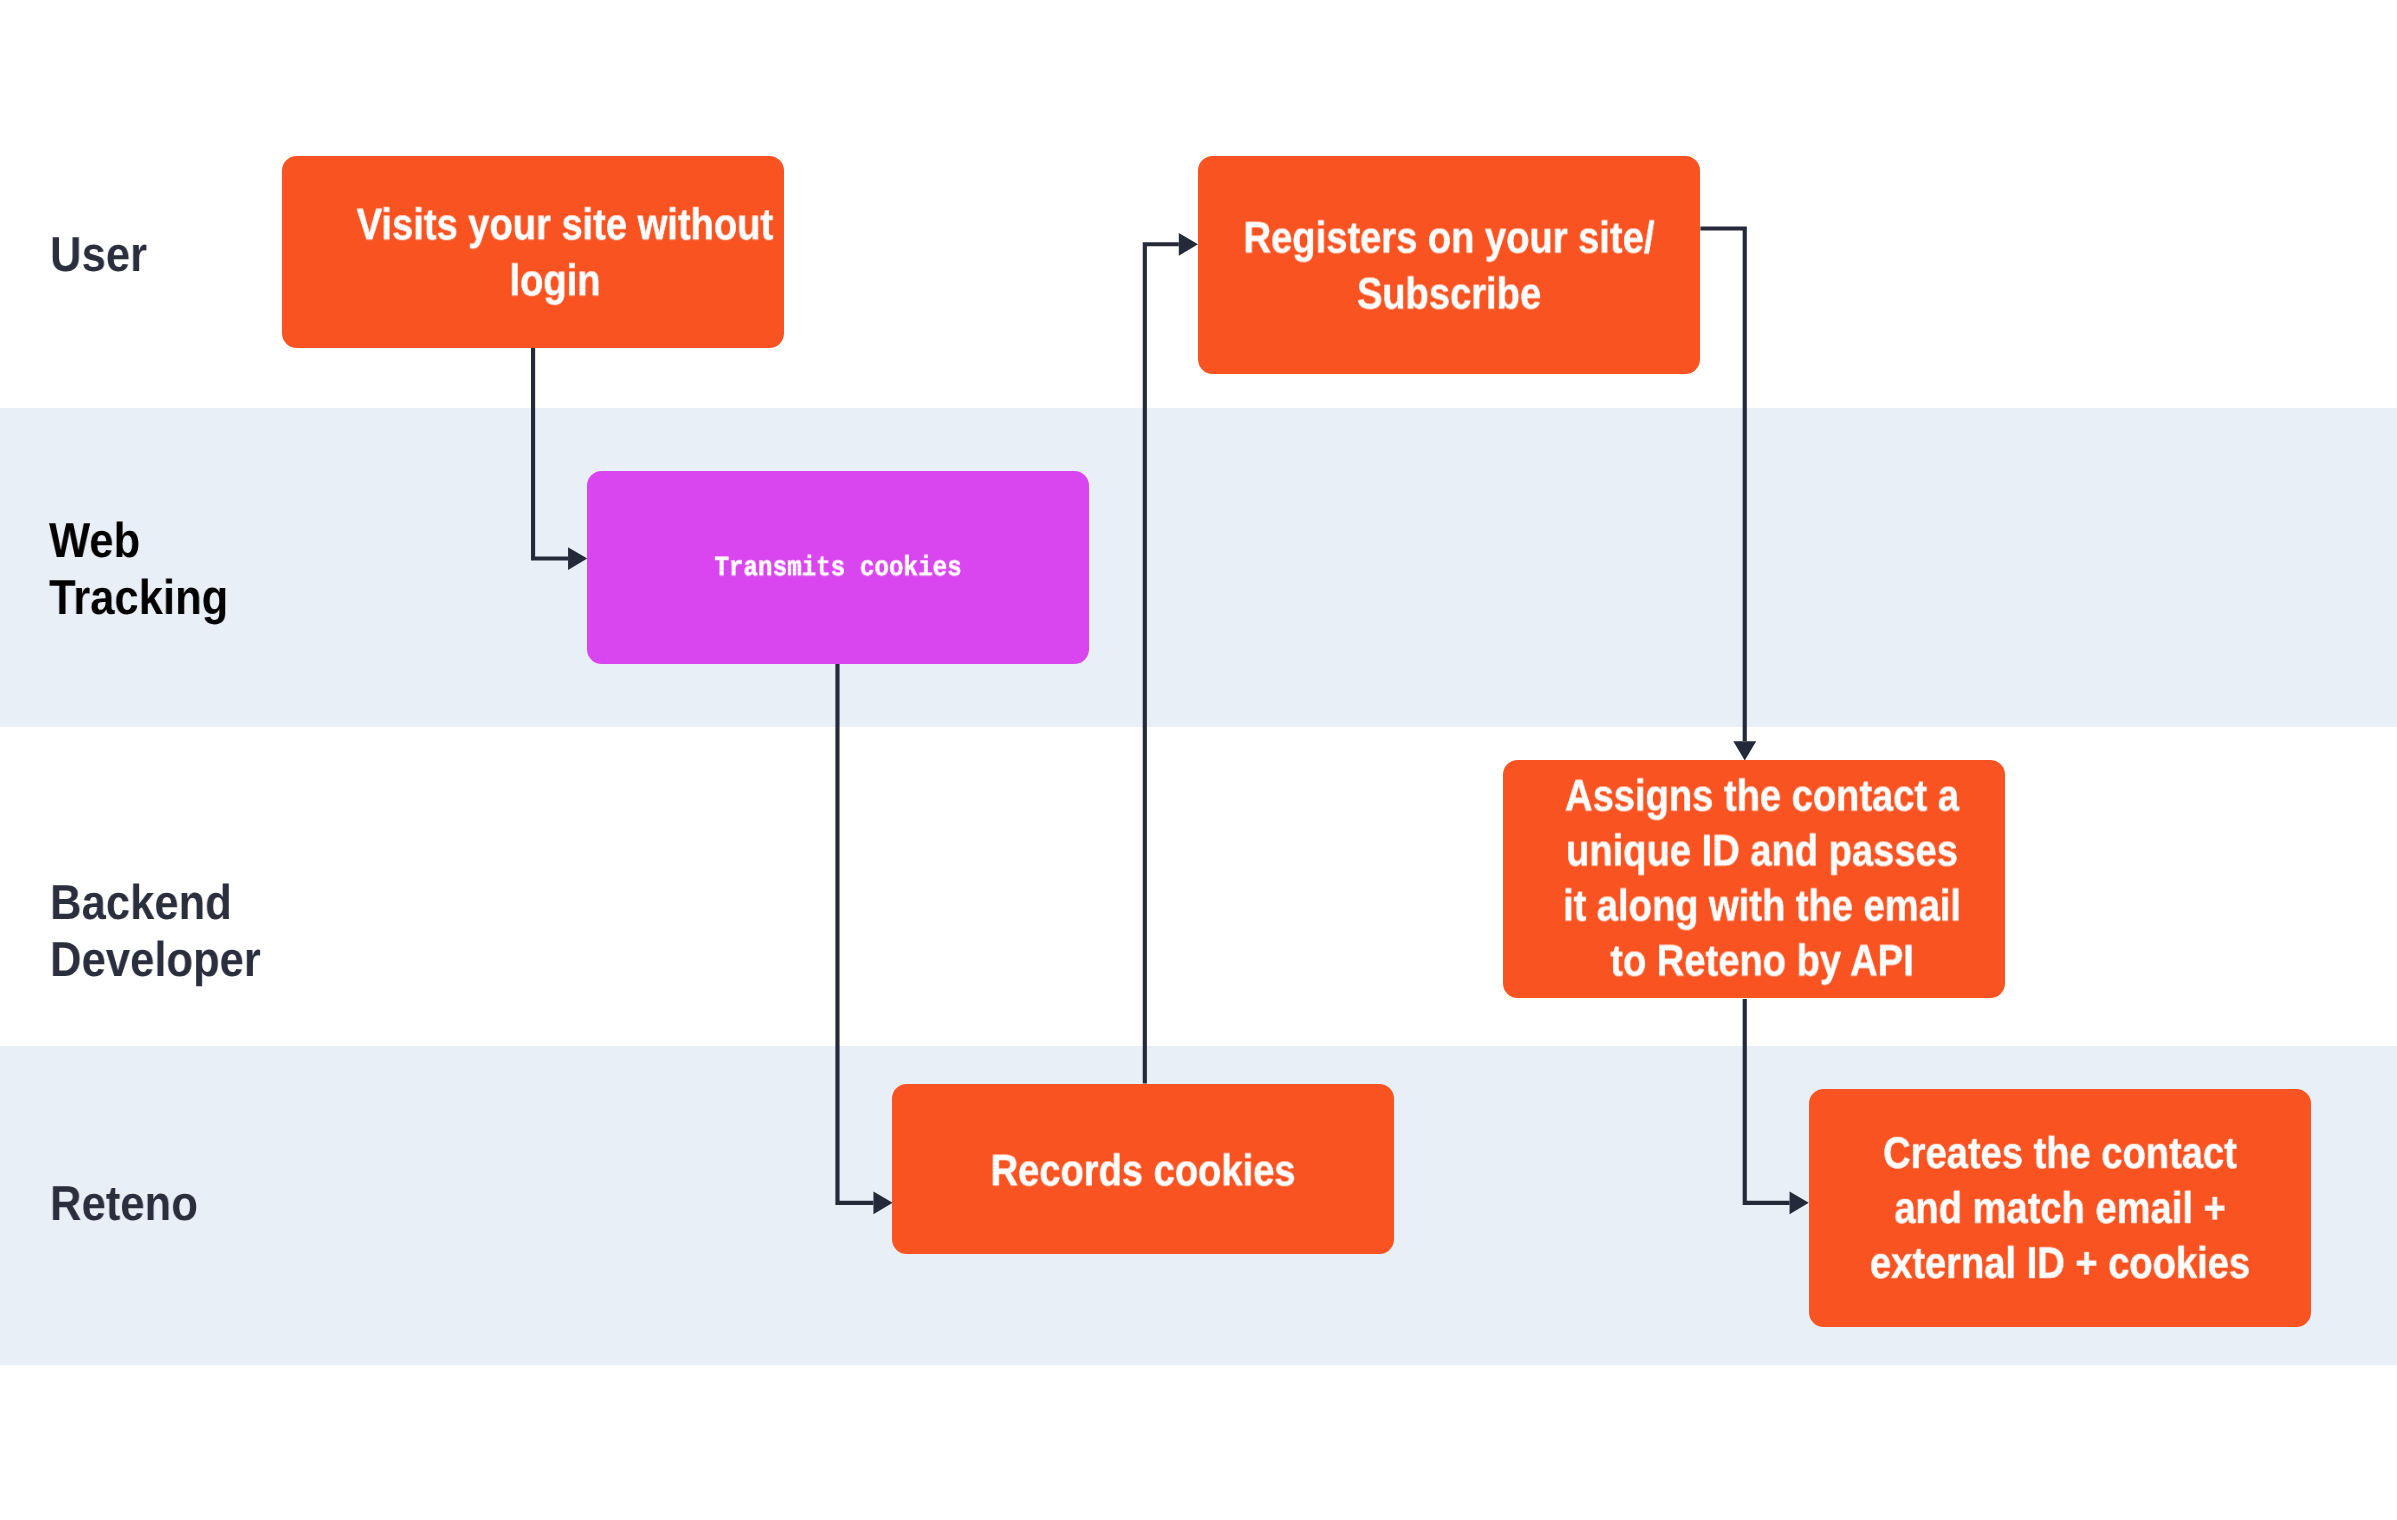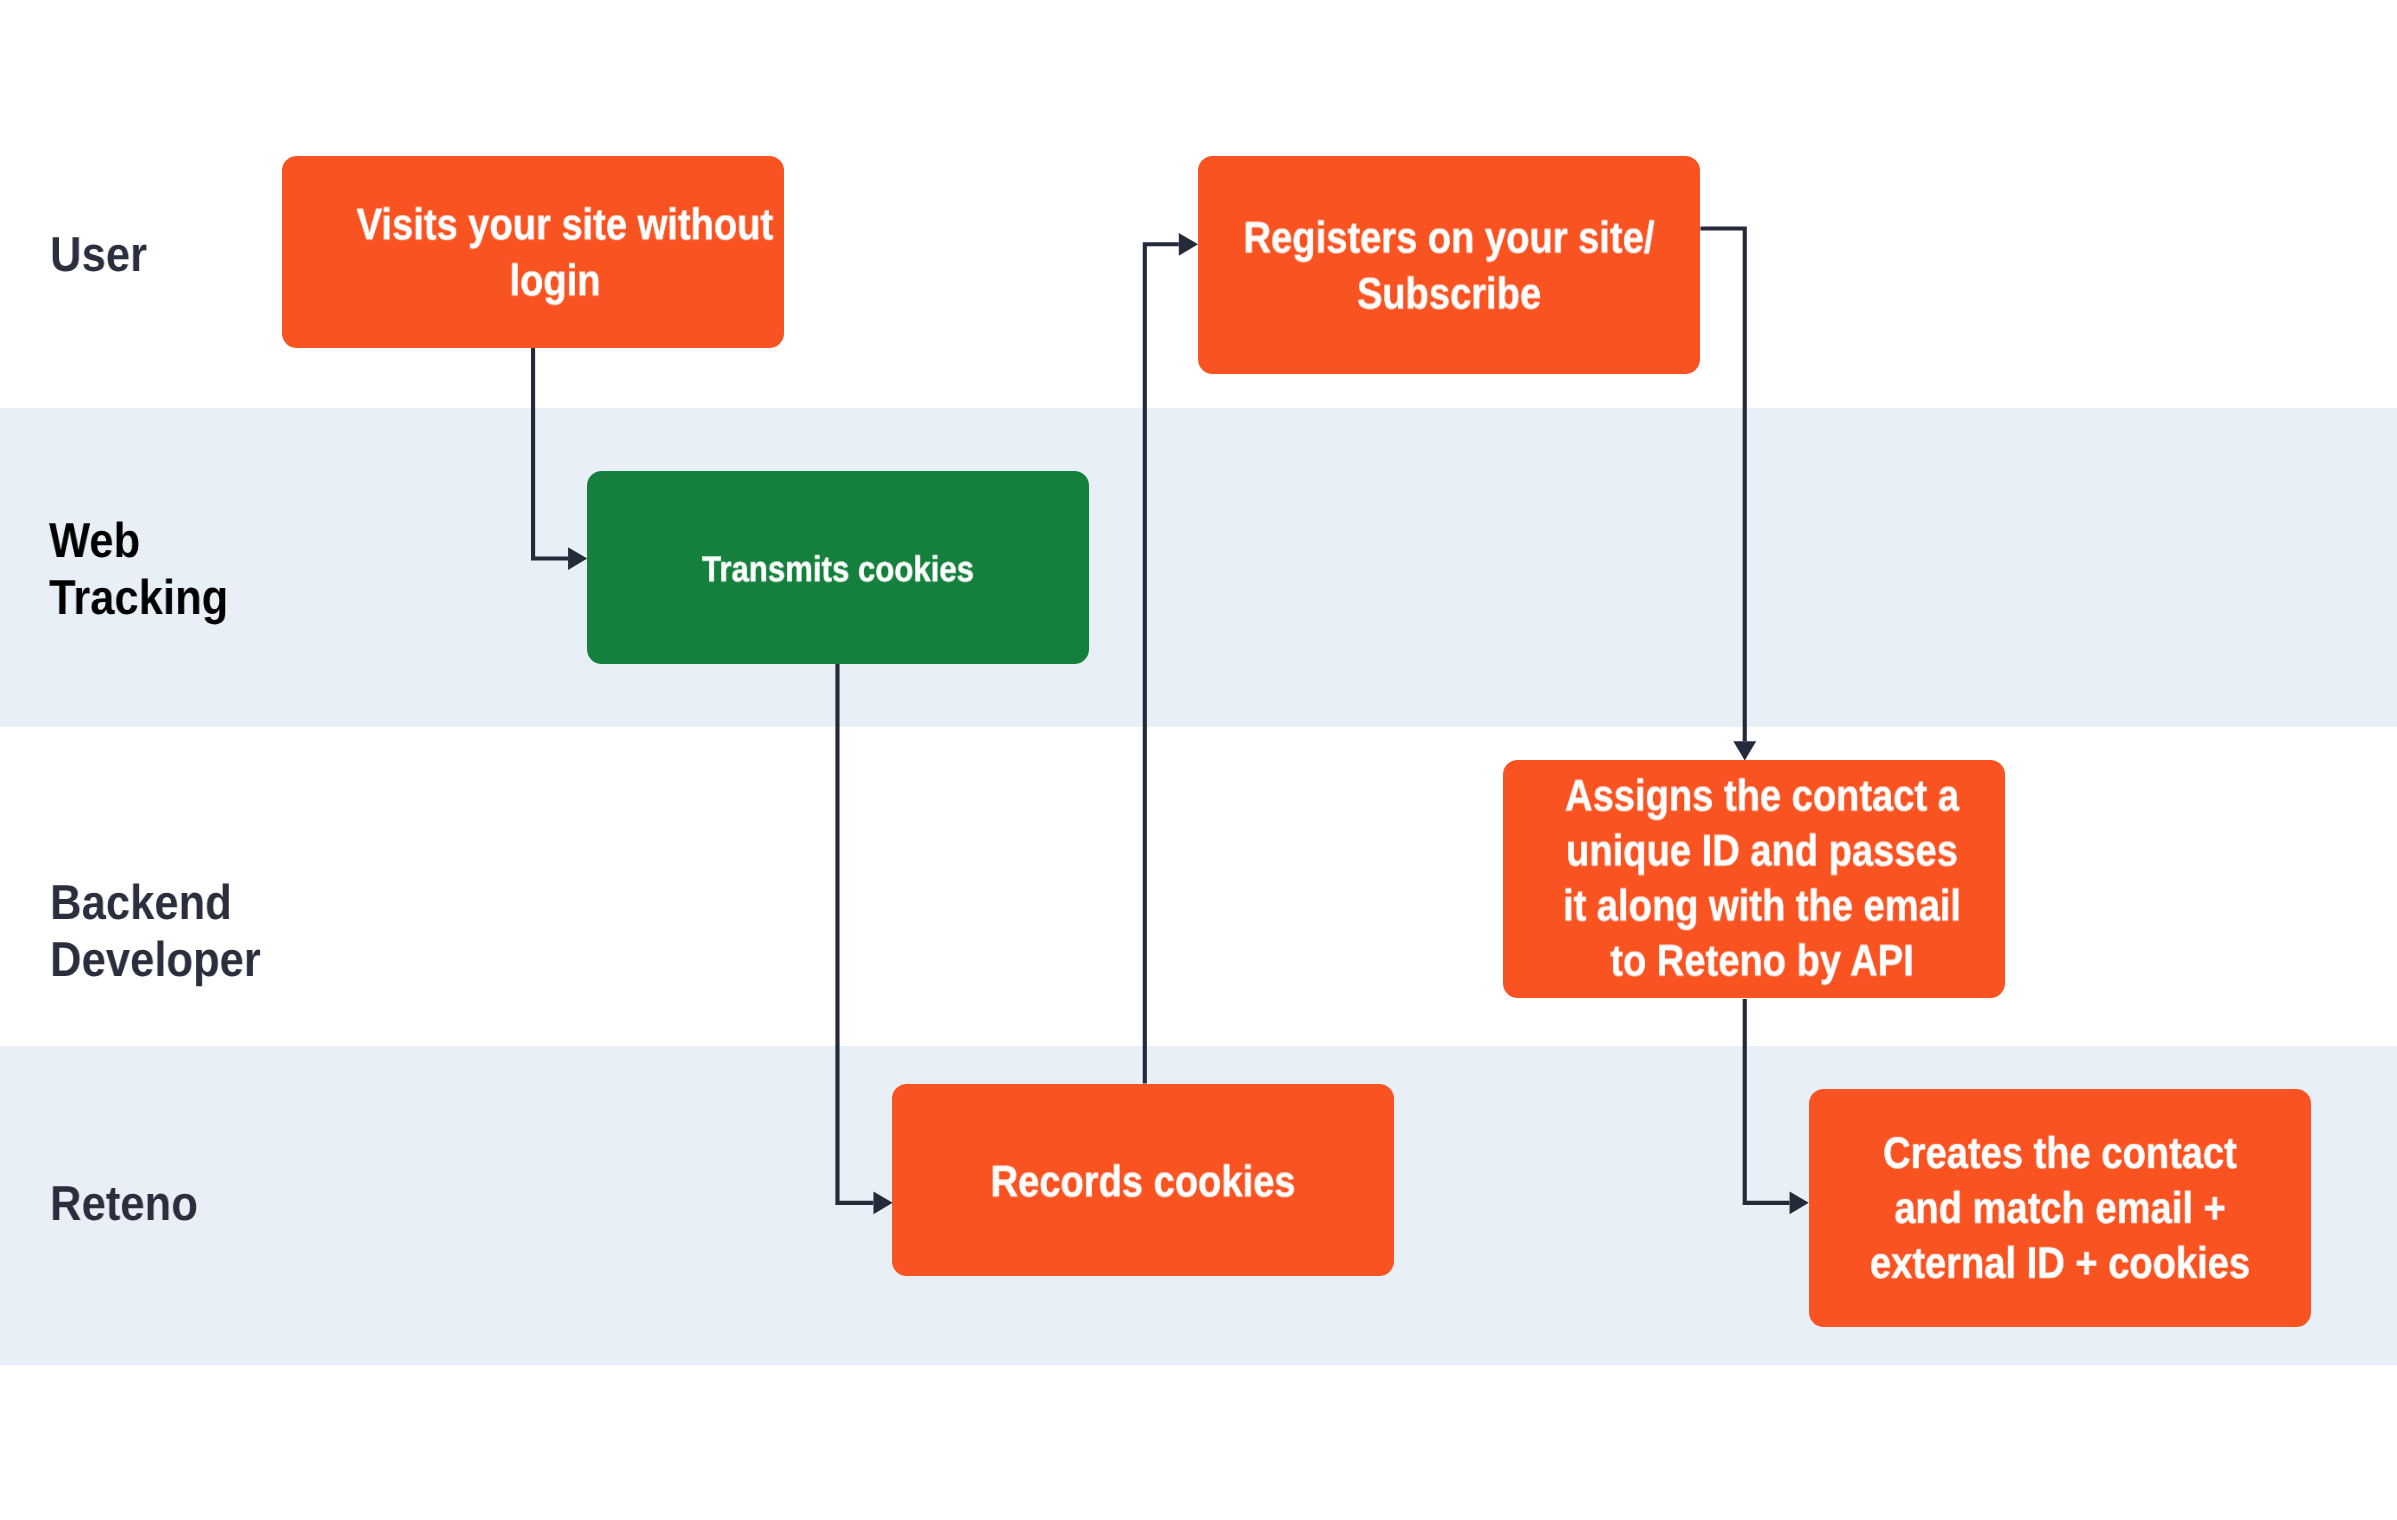--- a/index.html
+++ b/index.html
@@ -45,30 +45,30 @@
     </svg>
   <div id="nodes">
       <div class="node" style="left: 282px; top: 156px; width: 502px; height: 192px; background: rgb(250, 83, 34); color: rgb(255, 255, 255); font-size: 44px; line-height: 56px; box-sizing: border-box; border-radius: 14.8px; padding-left: 44px;">
         <span style="transform: scaleX(0.866) translateY(1.2px);">Visits your site without
 login</span>
       </div>
       <div class="node" style="left: 1198px; top: 156px; width: 502px; height: 218px; background: rgb(250, 83, 34); color: rgb(255, 255, 255); font-size: 44px; line-height: 56px; box-sizing: border-box; border-radius: 14.8px;">
         <span style="transform: scaleX(0.866) translateY(1.4px);">Registers on your site/
 Subscribe</span>
       </div>
-      <div class="node" style="left: 587px; top: 471px; width: 502px; height: 193px; background: #15803d; color: rgb(255, 255, 255); font-size: 36px; line-height: 56px; box-sizing: border-box; border-radius: 14.8px;">
+      <div class="node" style="left: 587px; top: 471px; width: 502px; height: 193px; background: #d946ef; color: rgb(255, 255, 255); font-size: 28px; line-height: 56px; box-sizing: border-box; border-radius: 14.8px; font-family: Liberation Mono, monospace;">
         <span style="transform: scaleX(0.866) translateY(1.2px);">Transmits cookies</span>
       </div>
       <div class="node" style="left: 1503px; top: 760px; width: 502px; height: 238px; background: rgb(250, 83, 34); color: rgb(255, 255, 255); font-size: 44px; line-height: 55px; box-sizing: border-box; border-radius: 14.8px; padding-left: 16px;">
         <span style="transform: scaleX(0.866) translateY(-0.6px);">Assigns the contact a
 unique ID and passes
 it along with the email
 to Reteno by API</span>
       </div>
-      <div class="node" style="left: 892px; top: 1084px; width: 502px; height: 192px; background: rgb(250, 83, 34); color: rgb(255, 255, 255); font-size: 44px; line-height: 56px; box-sizing: border-box; border-radius: 14.8px;">
+      <div class="node" style="left: 892px; top: 1084px; width: 502px; height: 170px; background: rgb(250, 83, 34); color: rgb(255, 255, 255); font-size: 44px; line-height: 56px; box-sizing: border-box; border-radius: 14.8px;">
         <span style="transform: scaleX(0.866) translateY(2.3px);">Records cookies</span>
       </div>
       <div class="node" style="left: 1809px; top: 1089px; width: 502px; height: 238px; background: rgb(250, 83, 34); color: rgb(255, 255, 255); font-size: 44px; line-height: 55px; box-sizing: border-box; border-radius: 14.8px;">
         <span style="transform: scaleX(0.866) translateY(-0.2px);">Creates the contact
 and match email +
 external ID + cookies</span>
       </div>
     </div>
 </div>
 

